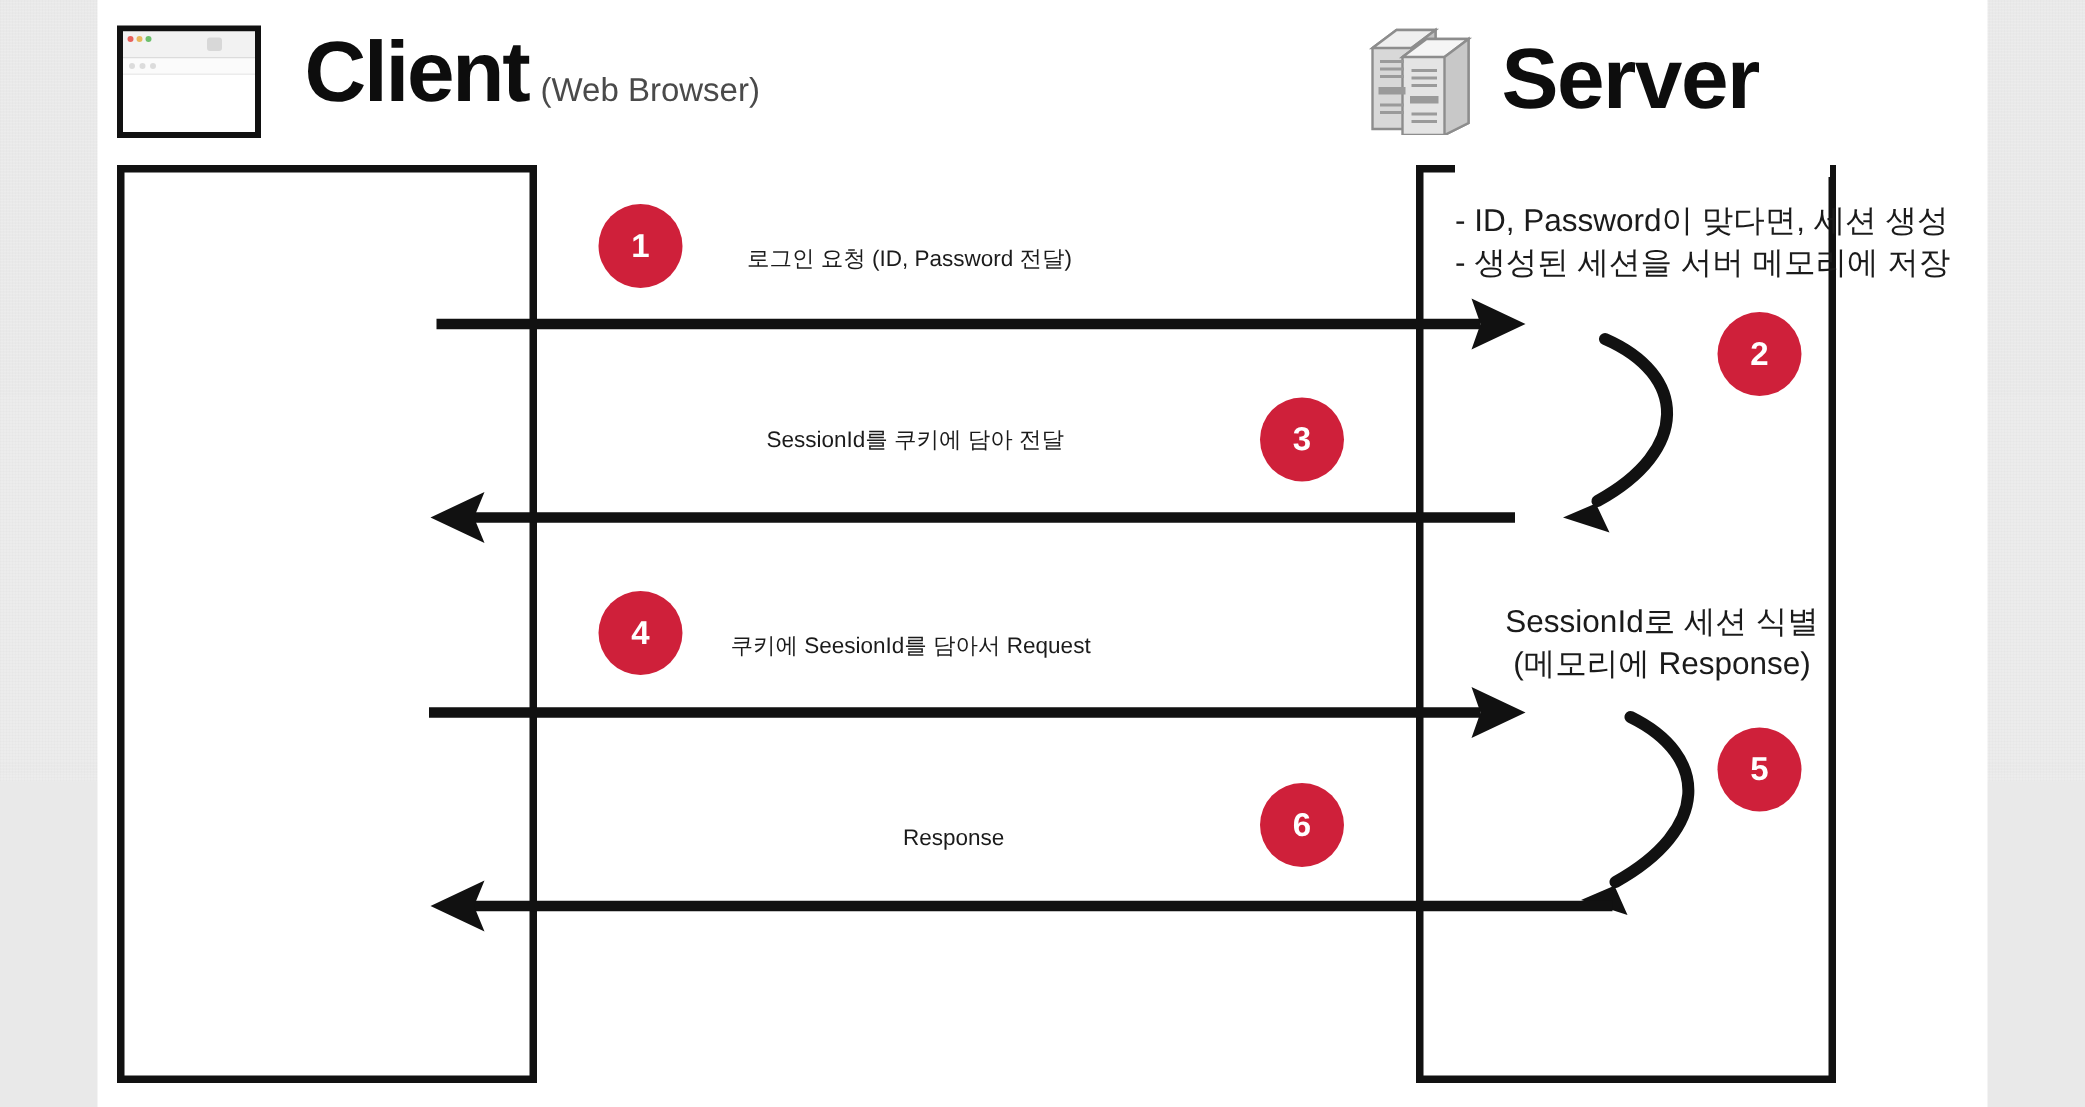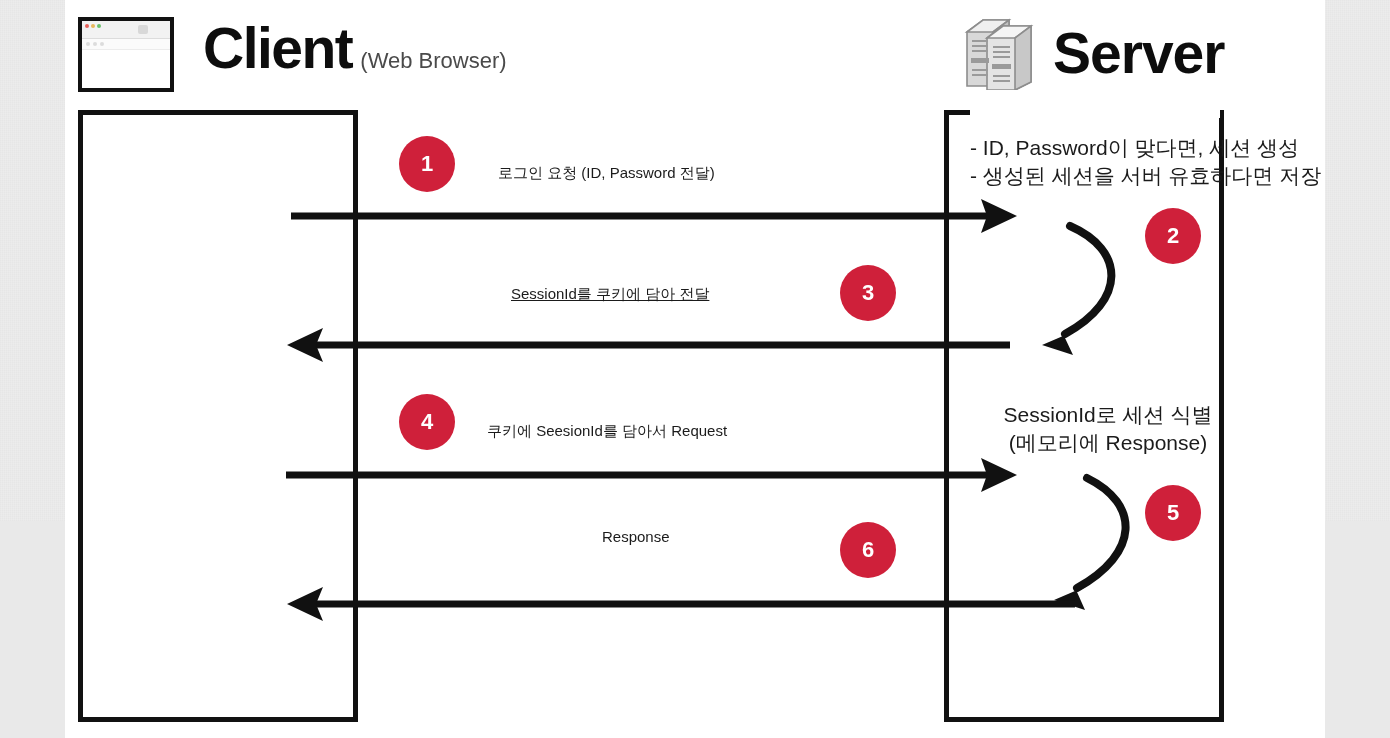--- a/index.html
+++ b/index.html
@@ -105,21 +105,21 @@
   }
   .title-client .sub {
     font-size: 22px;
     font-weight: normal;
     color: #4a4a4a;
     letter-spacing: 0;
     margin-left: 8px;
   }
   .server-head {
     position: absolute;
-    left: 892px;
+    left: 840px;
     top: 12px;
     display: flex;
     align-items: center;
     white-space: nowrap;
     text-align: center;
   }
   .server-icon { width: 86px; height: 78px; display:block; }
   .title-server {
     font-size: 57px;
     font-weight: bold;
@@ -293,27 +293,27 @@
     </svg>
 
     <div class="badge" style="left:334px; top:136px;">1</div>
     <div class="badge" style="left:1080px; top:208px;">2</div>
     <div class="badge" style="left:775px; top:265px;">3</div>
     <div class="badge" style="left:334px; top:394px;">4</div>
     <div class="badge" style="left:1080px; top:485px;">5</div>
     <div class="badge" style="left:775px; top:522px;">6</div>
 
     <div class="msg" style="left:433px; top:163px;">로그인 요청 (ID, Password 전달)</div>
-    <div class="msg" style="left:446px; top:284px;text-decoration:underline;">SessionId를 쿠키에 담아 전달</div>
+    <div class="msg" style="left:446px; top:284px;">SessionId를 쿠키에 담아 전달</div>
     <div class="msg" style="left:422px; top:421px;">쿠키에 SeesionId를 담아서 Request</div>
-    <div class="msg" style="left:537px; top:527px;">Response</div>
+    <div class="msg" style="left:537px; top:549px;">Response</div>
 
     <div class="note" style="left:905px; top:134px;">
       <div>- ID, Password이 맞다면, 세션 생성</div>
-      <div>- 생성된 세션을 서버 유효하다면 저장</div>
+      <div>- 생성된 세션을 서버 메모리에 저장</div>
     </div>
 
     <div class="note center" style="left:918px; top:401px; width:250px;">
       <div>SessionId로 세션 식별</div>
       <div>(메모리에 Response)</div>
     </div>
 
   </div>
 </div>
 

